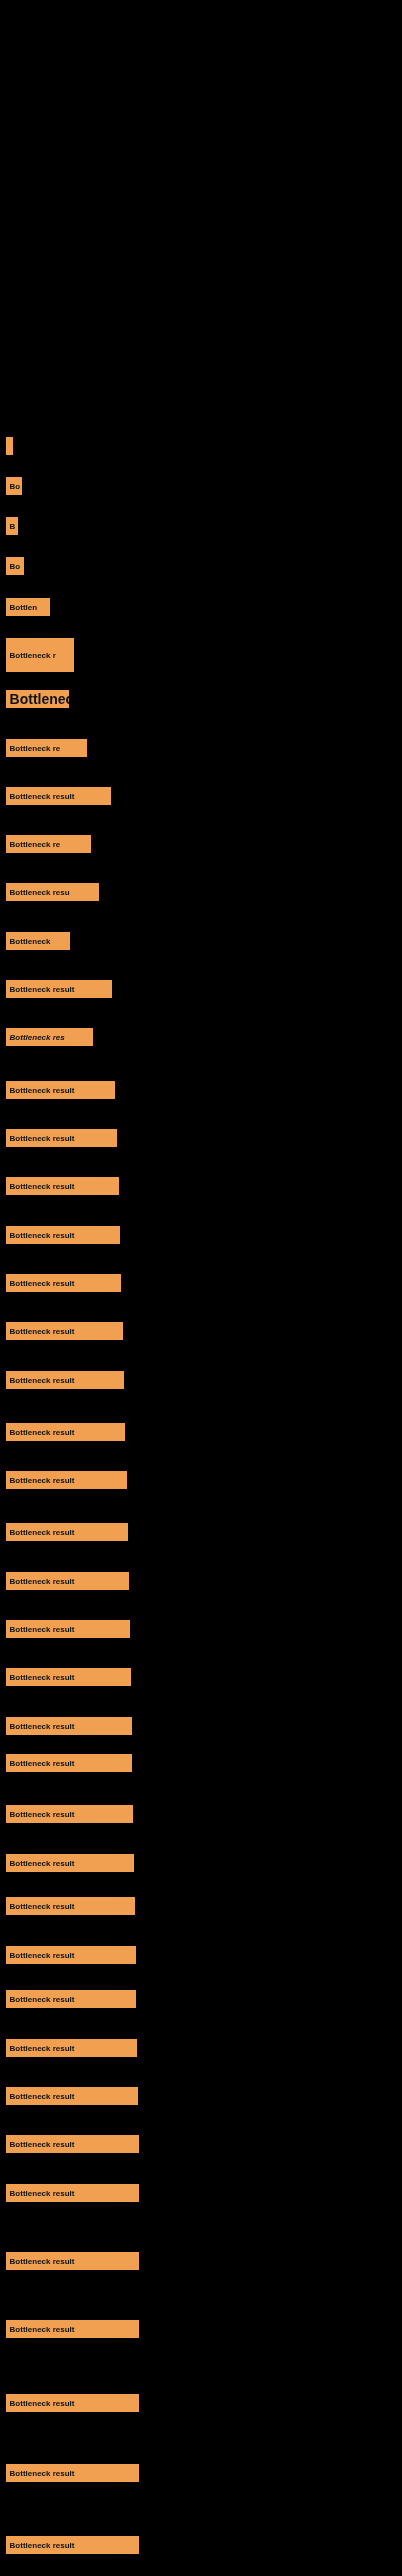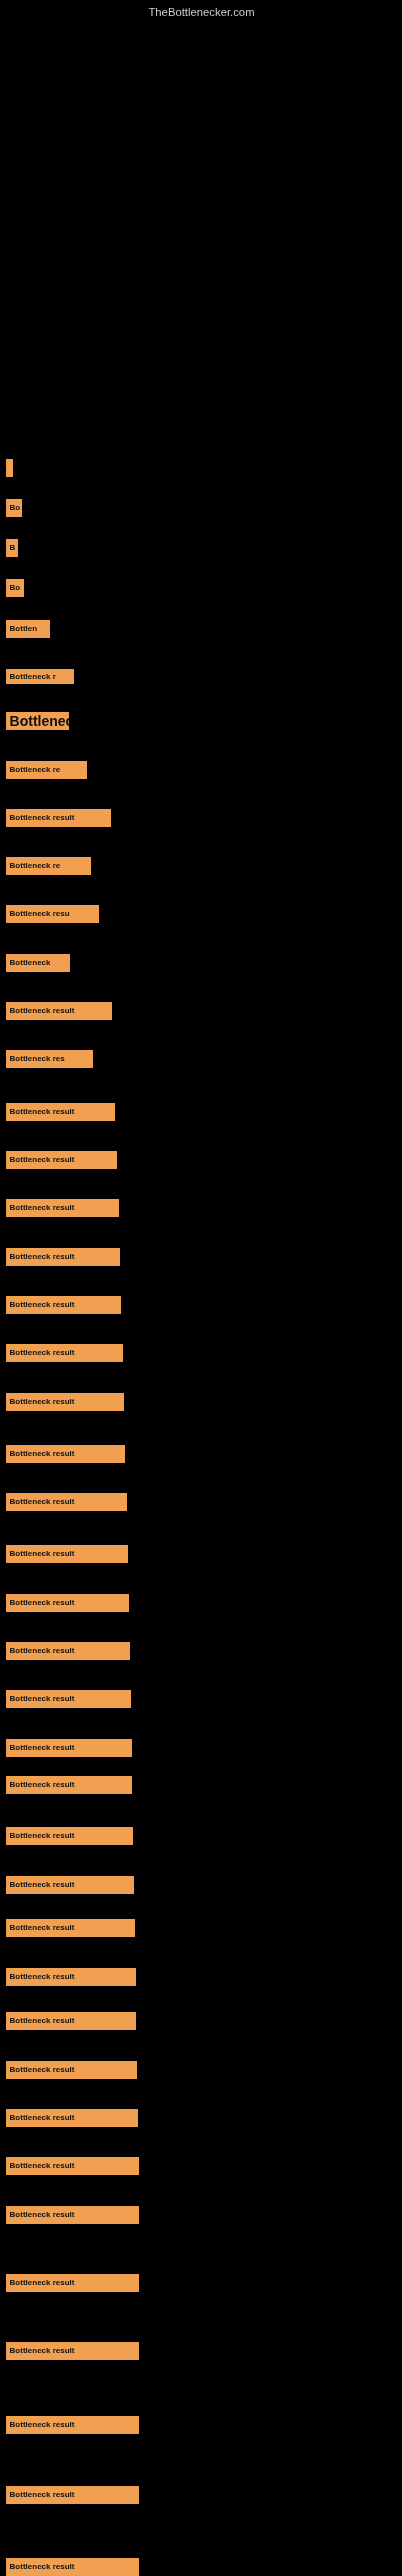--- a/index.html
+++ b/index.html
@@ -22,41 +22,40 @@
       text-align: center;
       padding-top: 6.4px;
       padding-bottom: 3.2px;
     }
   </style>
 </head>
 <body>
 
 <div style="width:403px; min-height:2576px; background:#000; position:relative;">
 
-  <div class="site-title">TheBottlenecker.com</div>
 
   <div style="position:relative; width:100%; min-height:2560px; background:#000;">
 
   <div style="position: absolute; top: 435px; left: 6.4px; height: 22.5px; display: flex; align-items: center;">
         <div style="background-color: rgb(240, 160, 80); height: 17.7px; width: 1.6px; display: flex; align-items: center; padding: 0px 3.2px; font-size: 8px; color: rgb(17, 17, 17); font-weight: bold; white-space: nowrap; overflow: hidden;"></div>
       </div>
       <div style="position: absolute; top: 475px; left: 6.4px; height: 22.5px; display: flex; align-items: center;">
         <div style="background-color: rgb(240, 160, 80); height: 17.7px; width: 16px; display: flex; align-items: center; padding: 0px 3.2px; font-size: 8px; color: rgb(17, 17, 17); font-weight: bold; white-space: nowrap; overflow: hidden;">Bo</div>
       </div>
       <div style="position: absolute; top: 515px; left: 6.4px; height: 22.5px; display: flex; align-items: center;">
         <div style="background-color: rgb(240, 160, 80); height: 17.7px; width: 12px; display: flex; align-items: center; padding: 0px 3.2px; font-size: 8px; color: rgb(17, 17, 17); font-weight: bold; white-space: nowrap; overflow: hidden;">B</div>
       </div>
       <div style="position: absolute; top: 555px; left: 6.4px; height: 22.5px; display: flex; align-items: center;">
         <div style="background-color: rgb(240, 160, 80); height: 17.7px; width: 17.7px; display: flex; align-items: center; padding: 0px 3.2px; font-size: 8px; color: rgb(17, 17, 17); font-weight: bold; white-space: nowrap; overflow: hidden;">Bo</div>
       </div>
       <div style="position: absolute; top: 596px; left: 6.4px; height: 22.5px; display: flex; align-items: center;">
         <div style="background-color: rgb(240, 160, 80); height: 17.7px; width: 44px; display: flex; align-items: center; padding: 0px 3.2px; font-size: 8px; color: rgb(17, 17, 17); font-weight: bold; white-space: nowrap; overflow: hidden;">Bottlen</div>
       </div>
       <div style="position: absolute; top: 644px; left: 6.4px; height: 22.5px; display: flex; align-items: center;">
-        <div style="background-color: rgb(240, 160, 80); height: 15px; width: 68px; display: flex; align-items: center; padding: 0px 3.2px; font-size: 8px; color: rgb(17, 17, 17); font-weight: bold; white-space: nowrap; overflow: hidden;">Bottleneck r</div>
+        <div style="background-color: rgb(240, 160, 80); height: 34px; width: 68px; display: flex; align-items: center; padding: 0px 3.2px; font-size: 8px; color: rgb(17, 17, 17); font-weight: bold; white-space: nowrap; overflow: hidden;">Bottleneck r</div>
       </div>
       <div style="position: absolute; top: 688px; left: 6.4px; height: 22.5px; display: flex; align-items: center;">
         <div style="background-color: rgb(240, 160, 80); height: 17.7px; width: 63px; display: flex; align-items: center; padding: 0px 3.2px; font-size: 14px; color: rgb(17, 17, 17); font-weight: bold; white-space: nowrap; overflow: hidden;">Bottlenec</div>
       </div>
       <div style="position: absolute; top: 737px; left: 6.4px; height: 22.5px; display: flex; align-items: center;">
         <div style="background-color: rgb(240, 160, 80); height: 17.7px; width: 81px; display: flex; align-items: center; padding: 0px 3.2px; font-size: 8px; color: rgb(17, 17, 17); font-weight: bold; white-space: nowrap; overflow: hidden;">Bottleneck re</div>
       </div>
       <div style="position: absolute; top: 785px; left: 6.4px; height: 22.5px; display: flex; align-items: center;">
         <div style="background-color: rgb(240, 160, 80); height: 17.7px; width: 105px; display: flex; align-items: center; padding: 0px 3.2px; font-size: 8px; color: rgb(17, 17, 17); font-weight: bold; white-space: nowrap; overflow: hidden;">Bottleneck result</div>
       </div>
@@ -65,21 +64,21 @@
       </div>
       <div style="position: absolute; top: 881px; left: 6.4px; height: 22.5px; display: flex; align-items: center;">
         <div style="background-color: rgb(240, 160, 80); height: 17.7px; width: 93px; display: flex; align-items: center; padding: 0px 3.2px; font-size: 8px; color: rgb(17, 17, 17); font-weight: bold; white-space: nowrap; overflow: hidden;">Bottleneck resu</div>
       </div>
       <div style="position: absolute; top: 930px; left: 6.4px; height: 22.5px; display: flex; align-items: center;">
         <div style="background-color: rgb(240, 160, 80); height: 17.7px; width: 64px; display: flex; align-items: center; padding: 0px 3.2px; font-size: 8px; color: rgb(17, 17, 17); font-weight: bold; white-space: nowrap; overflow: hidden;">Bottleneck</div>
       </div>
       <div style="position: absolute; top: 978px; left: 6.4px; height: 22.5px; display: flex; align-items: center;">
         <div style="background-color: rgb(240, 160, 80); height: 17.7px; width: 106px; display: flex; align-items: center; padding: 0px 3.2px; font-size: 8px; color: rgb(17, 17, 17); font-weight: bold; white-space: nowrap; overflow: hidden;">Bottleneck result</div>
       </div>
-      <div style="position: absolute; top: 1026px; left: 6.4px; height: 22.5px; display: flex; align-items: center;">
+      <div style="position: absolute; top: 1026px; left: 6.4px; height: 22.5px; display: flex; align-items: center; font-style: italic;">
         <div style="background-color: rgb(240, 160, 80); height: 17.7px; width: 87px; display: flex; align-items: center; padding: 0px 3.2px; font-size: 8px; color: rgb(17, 17, 17); font-weight: bold; white-space: nowrap; overflow: hidden;">Bottleneck res</div>
       </div>
       <div style="position: absolute; top: 1079px; left: 6.4px; height: 22.5px; display: flex; align-items: center;">
         <div style="background-color: rgb(240, 160, 80); height: 17.7px; width: 109px; display: flex; align-items: center; padding: 0px 3.2px; font-size: 8px; color: rgb(17, 17, 17); font-weight: bold; white-space: nowrap; overflow: hidden;">Bottleneck result</div>
       </div>
       <div style="position: absolute; top: 1127px; left: 6.4px; height: 22.5px; display: flex; align-items: center;">
         <div style="background-color: rgb(240, 160, 80); height: 17.7px; width: 111px; display: flex; align-items: center; padding: 0px 3.2px; font-size: 8px; color: rgb(17, 17, 17); font-weight: bold; white-space: nowrap; overflow: hidden;">Bottleneck result</div>
       </div>
       <div style="position: absolute; top: 1175px; left: 6.4px; height: 22.5px; display: flex; align-items: center;">
         <div style="background-color: rgb(240, 160, 80); height: 17.7px; width: 113px; display: flex; align-items: center; padding: 0px 3.2px; font-size: 8px; color: rgb(17, 17, 17); font-weight: bold; white-space: nowrap; overflow: hidden;">Bottleneck result</div>

